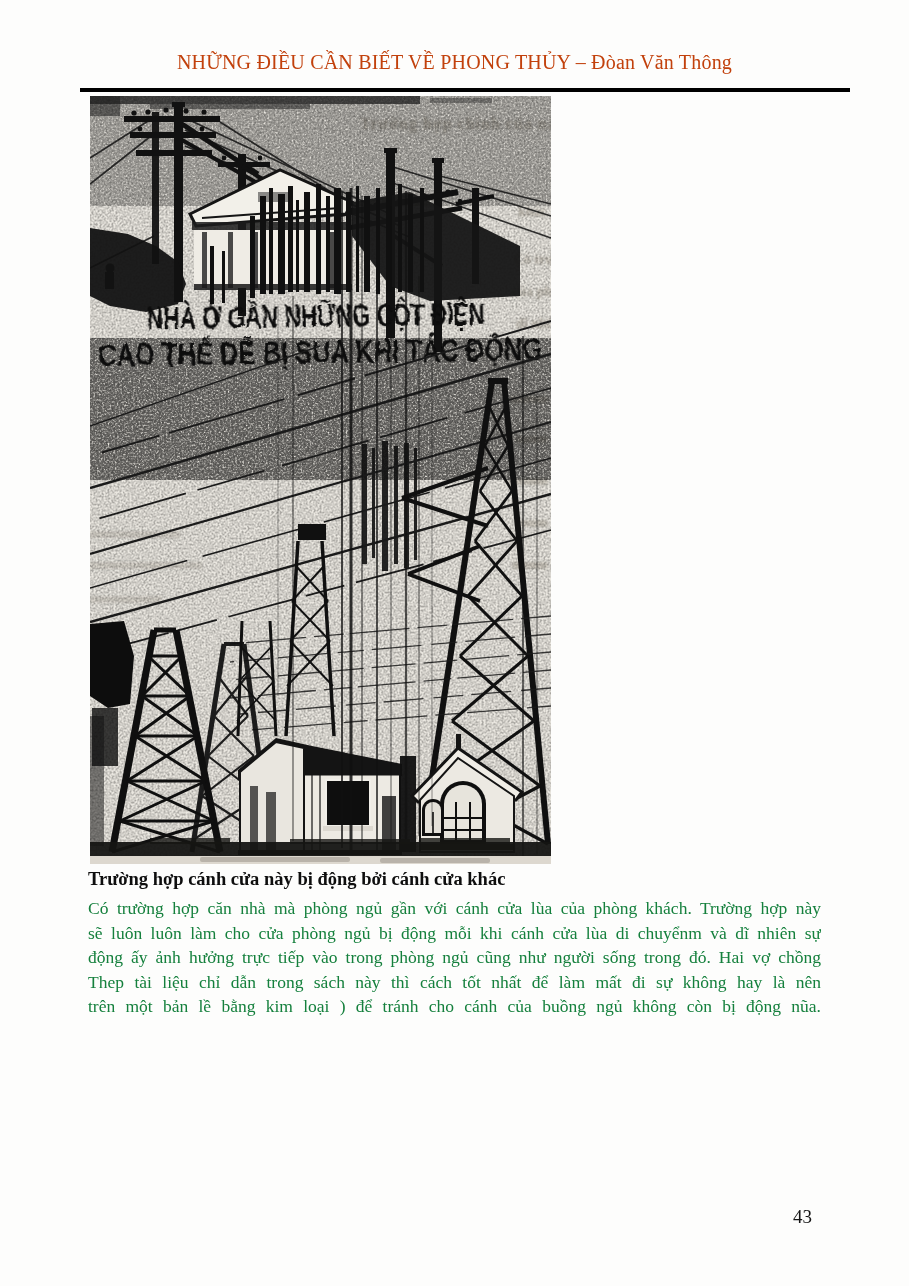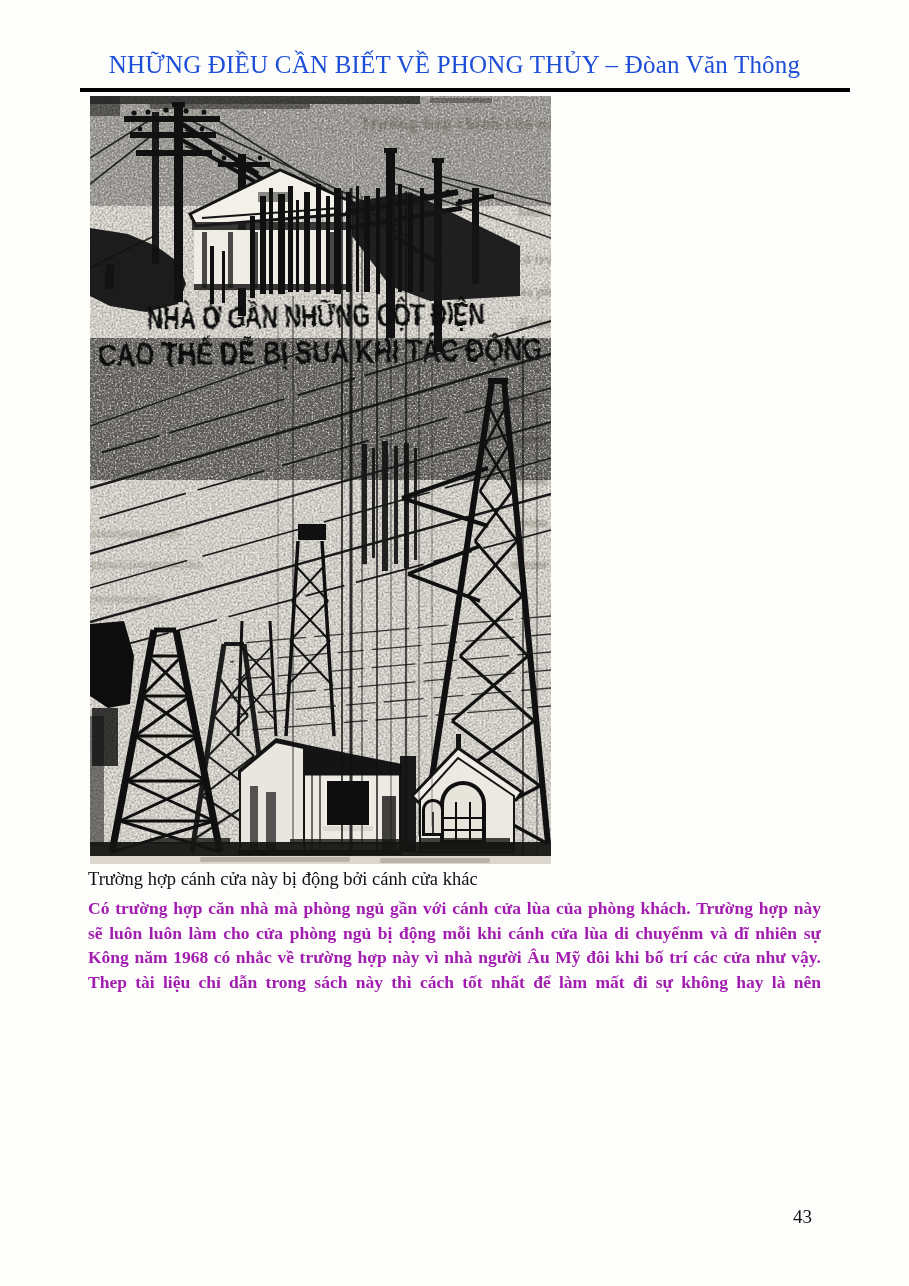--- a/index.html
+++ b/index.html
@@ -6,41 +6,41 @@
   .page{
     position:relative;
     width:909px;height:1286px;
     background:#fdfdfc;
     font-family:"Liberation Serif", serif;
     color:#111;
     overflow:hidden;
   }
   .header-title{
     position:absolute;top:51px;left:0;width:909px;
-    text-align:center;font-size:25px;letter-spacing:.2px;color:#1d4ed8;
+    text-align:center;font-size:20px;letter-spacing:.2px;color:#c2410c;
   }
   .header-rule{
     position:absolute;top:88px;left:80px;width:770px;height:4px;background:#000;
   }
   .figure-wrap{
     position:absolute;top:96px;left:90px;width:461px;height:768px;
   }
   .figure-wrap svg{display:block;width:461px;height:768px;}
   .fig-caption{
     position:absolute;top:869px;left:88px;width:740px;
-    font-size:18.5px;font-weight:normal;color:#0e0e0e;
+    font-size:18.5px;font-weight:bold;color:#0e0e0e;
   }
   .body-text{
     position:absolute;top:896px;left:88px;width:733px;
   }
   .body-line{
     width:733px;height:24.6px;line-height:24.6px;
-    font-size:17.5px;color:#a21caf;
+    font-size:17.5px;color:#15803d;
     text-align:justify;text-align-last:justify;
-    white-space:nowrap;overflow:hidden;font-weight:bold;
+    white-space:nowrap;overflow:hidden;
   }
   .body-line.last{text-align-last:left;}
   .page-number{
     position:absolute;top:1206px;left:793px;
     font-size:19px;color:#151515;
   }
 </style>
 </head>
 <body>
 
@@ -378,19 +378,20 @@
         <rect x="290" y="762" width="110" height="5" rx="2" fill="#a9a49a" opacity="0.7"></rect>
       </g>
     </svg>
   </div>
 
   <div class="fig-caption">Trường hợp cánh cửa này bị động bởi cánh cửa khác</div>
 
   <div class="body-text">
     <div class="body-line">Có trường hợp căn nhà mà phòng ngủ gần với cánh cửa lùa của phòng khách. Trường hợp này</div>
     <div class="body-line">sẽ luôn luôn làm cho cửa phòng ngủ bị động mỗi khi cánh cửa lùa di chuyểnm và dĩ nhiên sự</div>
-    <div class="body-line">Kông năm 1968 có nhắc về trường hợp này vì nhà người Âu Mỹ đôi khi bố trí các cửa như vậy.</div>
+    <div class="body-line">động ấy ảnh hưởng trực tiếp vào trong phòng ngủ cũng như người sống trong đó. Hai vợ chồng</div>
     <div class="body-line">Thep tài liệu chỉ dẫn trong sách này thì cách tốt nhất để làm mất đi sự không hay là nên</div>
+    <div class="body-line">trên một bản lề  bằng kim loại ) để tránh cho cánh của buồng ngủ không còn bị động nũa.</div>
   </div>
 
   <div class="page-number">43</div>
 
 </div>
 
 </body></html>

